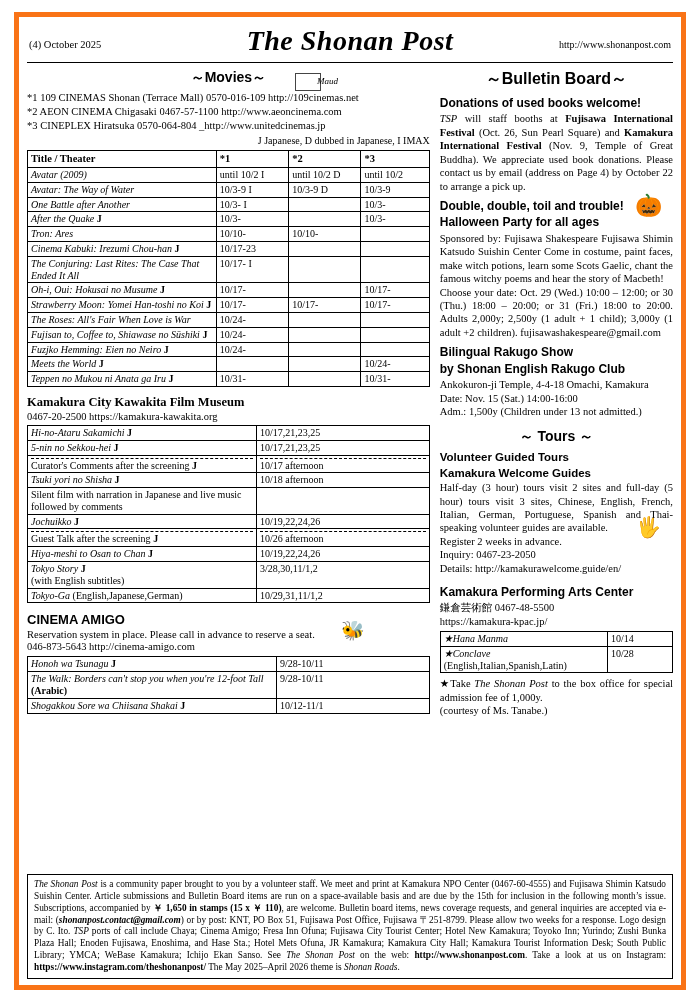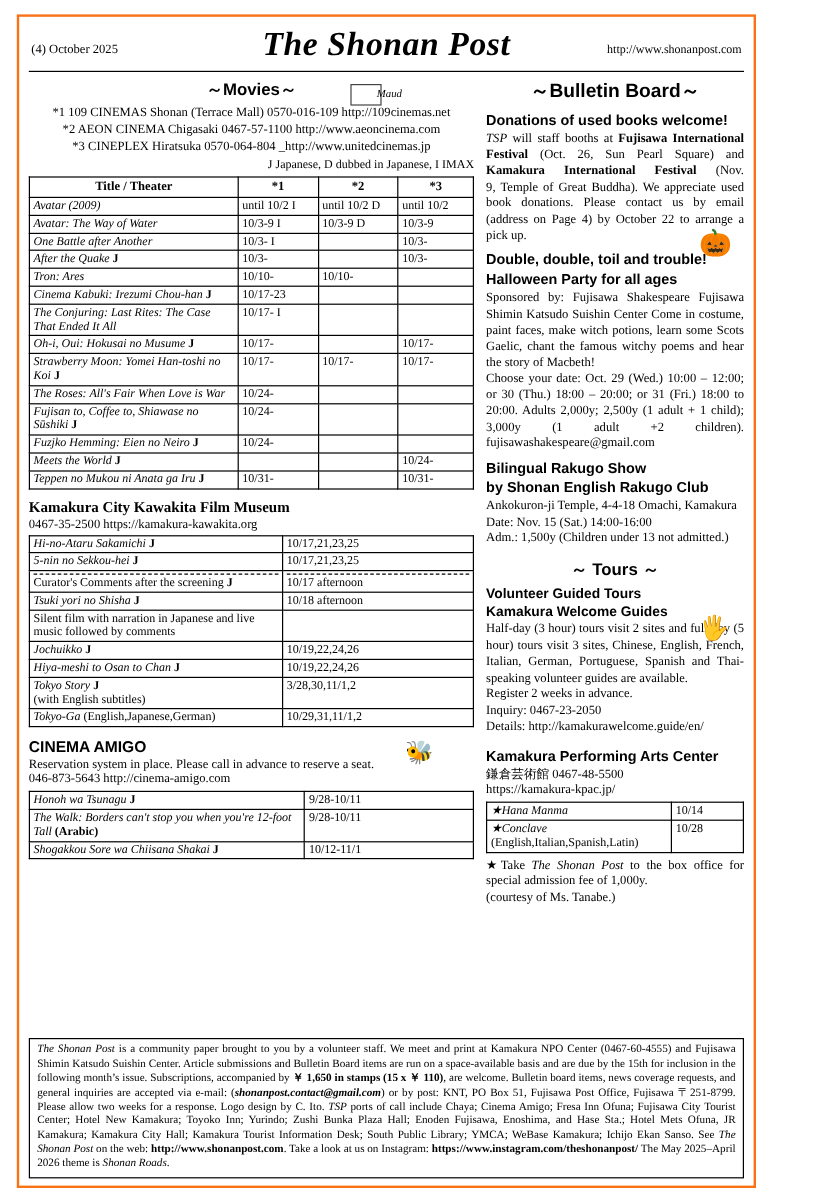--- a/index.html
+++ b/index.html
@@ -10,22 +10,22 @@
     height: 1002px;
     background: #ffffff;
     font-family: "Liberation Serif", serif;
     color: #000;
     position: relative;
     overflow: hidden;
   }
   .page {
     position: absolute;
     left: 14px; top: 12px;
-    width: 616px; height: 978px;
-    border: 2px solid #f97316;
+    width: 672px; height: 978px;
+    border: 5px solid #f97316;
     padding: 6px 8px 0 8px;
   }
   
   .masthead {
     position: relative;
     height: 40px;
     border-bottom: 1.5px solid #000;
     margin-bottom: 4px;
   }
   .mast-left {
@@ -58,37 +58,37 @@
     font-family: "Liberation Sans", sans-serif;
   }
   .sec-head-r {
     text-align: center;
     font-size: 16px;
     font-weight: bold;
     margin: 2px 0 6px 0;
     font-family: "Liberation Sans", sans-serif;
   }
   .cin-list { font-size: 10.5px; line-height: 1.32; margin-bottom: 2px; }
-  .cin-list div { white-space: nowrap; text-align: center; }
+  .cin-list div { white-space: nowrap; }
   .jnote { font-size: 10px; text-align: right; margin: 1px 0 4px 0; }
 
   table.movies, table.kawakita, table.amigo, table.kpac {
     border-collapse: collapse;
     width: 100%;
     font-size: 10px;
   }
   table.movies td, table.movies th,
   table.kawakita td, table.amigo td, table.kpac td {
     border: 1px solid #000;
     padding: 1px 3px;
     vertical-align: top;
     line-height: 1.18;
   }
   table.movies th {
-    text-align: center;
+    text-align: left;
     font-weight: bold;
     font-size: 10.5px;
     padding: 2px 3px;
   }
   .ttl { font-style: italic; }
   .nonital { font-style: normal; }
 
   .blk-title {
     font-size: 12px; font-weight: bold;
     font-family: "Liberation Sans", sans-serif;
@@ -258,21 +258,21 @@
             <tr>
               <td><span class="ttl">Teppen no Mukou ni Anata ga Iru</span><span class="nonital" style="font-weight: bold;"> J</span></td>
               <td>10/31-</td>
               <td></td>
               <td>10/31-</td>
             </tr>
           </tbody>
       </table>
 
       <div class="kaw-head">Kamakura City Kawakita Film Museum</div>
-      <div class="kaw-sub">0467-35-2500      https://kamakura-kawakita.org</div>
+      <div class="kaw-sub">0467-20-2500      https://kamakura-kawakita.org</div>
       <table class="kawakita">
         <tbody id="kawakita-body">
             <tr>
               <td style="width: 57%;"><span class="ttl">Hi-no-Ataru Sakamichi</span><span class="nonital" style="font-weight: bold;"> J</span></td>
               <td>10/17,21,23,25</td>
             </tr>
             <tr>
               <td style="width: 57%;"><span class="ttl">5-nin no Sekkou-hei</span><span class="nonital" style="font-weight: bold;"> J</span></td>
               <td>10/17,21,23,25</td>
             </tr>
@@ -284,20 +284,24 @@
               <td style="width: 57%;"><span class="ttl">Tsuki yori no Shisha</span><span class="nonital" style="font-weight: bold;"> J</span></td>
               <td>10/18 afternoon</td>
             </tr>
             <tr>
               <td style="width: 57%;"><span>Silent film with narration in Japanese and live music  followed by comments</span></td>
               <td></td>
             </tr>
             <tr>
               <td style="width: 57%;"><span class="ttl">Jochuikko</span><span class="nonital" style="font-weight: bold;"> J</span></td>
               <td>10/19,22,24,26</td>
+            </tr>
+            <tr>
+              <td style="width: 57%;"><div class="dash"></div><span>Guest Talk after the screening</span><span class="nonital" style="font-weight: bold;"> J</span></td>
+              <td><div class="dash"></div>10/26   afternoon</td>
             </tr>
             <tr>
               <td style="width: 57%; margin-top: 20px;"><span class="ttl">Hiya-meshi to Osan to Chan</span><span class="nonital" style="font-weight: bold;"> J</span></td>
               <td>10/19,22,24,26</td>
             </tr>
             <tr>
               <td style="width: 57%;"><span class="ttl">Tokyo Story</span><span class="nonital" style="font-weight: bold;"> J</span><div>(with English subtitles)</div></td>
               <td>3/28,30,11/1,2</td>
             </tr>
             <tr>

